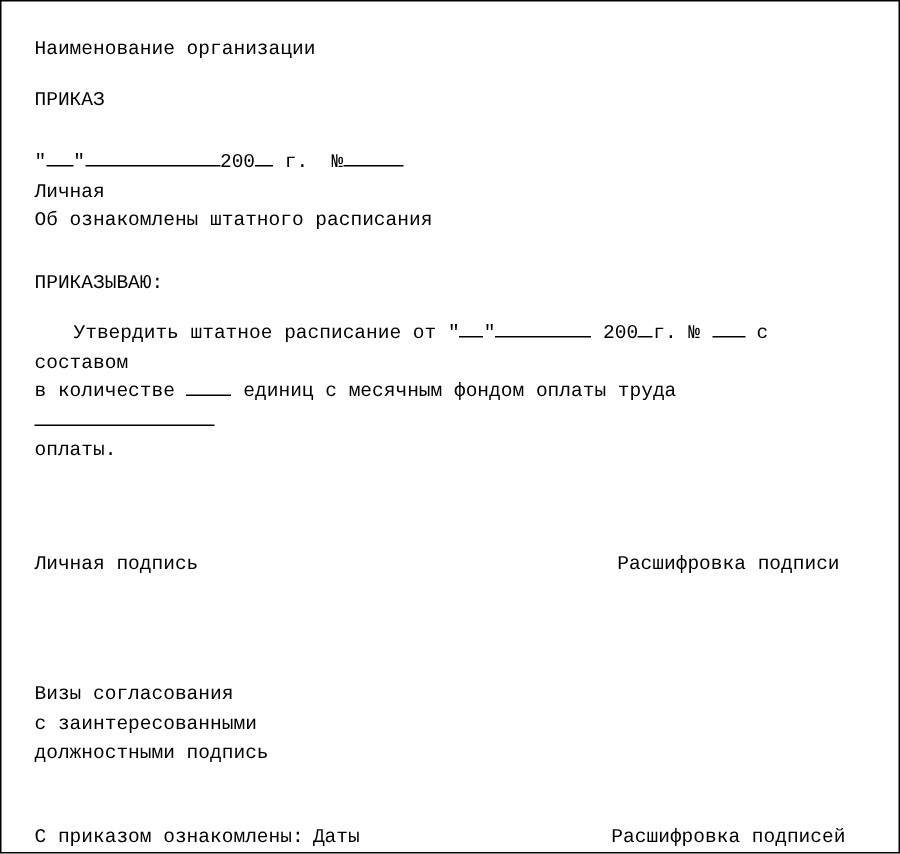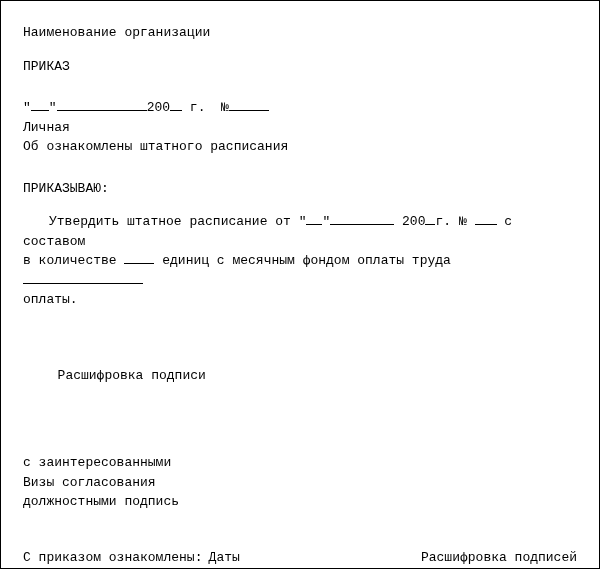--- a/index.html
+++ b/index.html
@@ -16,21 +16,21 @@
   }
   .spacer-sm{height:14px}
   .spacer-md{height:22px}
   .spacer-lg{height:56px}
   .spacer-xl{height:68px}
   .indent{padding-left:26px}
   .u{display:inline-block;border-bottom:1px solid #000;vertical-align:baseline}
   .row{display:flex;justify-content:space-between}
   .col-left{width:33%}
   .col-mid{width:33%}
-  .col-right{width:33%;text-align:right}
+  .col-right{width:33%;text-align:center}
 </style>
 </head>
 <body>
 
 <div>Наименование организации</div>
 
 <div class="spacer-sm"></div>
 
 <div>ПРИКАЗ</div>
 
@@ -52,28 +52,29 @@
 
 <div>
   <span class="indent"></span><span>Утвердить штатное расписание от "</span><span class="u" style="width:16px"></span><span>"</span><span class="u" style="width:64px"></span><span> 200</span><span class="u" style="width:10px"></span><span>г. № </span><span class="u" style="width:22px"></span><span> с составом</span><br>
   <span>в количестве </span><span class="u" style="width:30px"></span><span> единиц с месячным фондом оплаты труда </span><span class="u" style="width:120px"></span><br>
   <span>оплаты.</span>
 </div>
 
 <div class="spacer-lg"></div>
 
 <div class="row">
+  <div class="col-mid">Личная подпись</div>
   <div class="col-right">Расшифровка подписи</div>
 </div>
 
 <div class="spacer-xl"></div>
 
 <div>
+  <div>Визы согласования</div>
   <div>с заинтересованными</div>
-  <div>Визы согласования</div>
   <div>должностными подпись</div>
 </div>
 
 <div class="spacer-md"></div>
 <div class="spacer-sm"></div>
 
 <div class="row">
   <div class="col-left">С приказом ознакомлены:</div>
   <div class="col-mid">
     <div>Даты</div>

